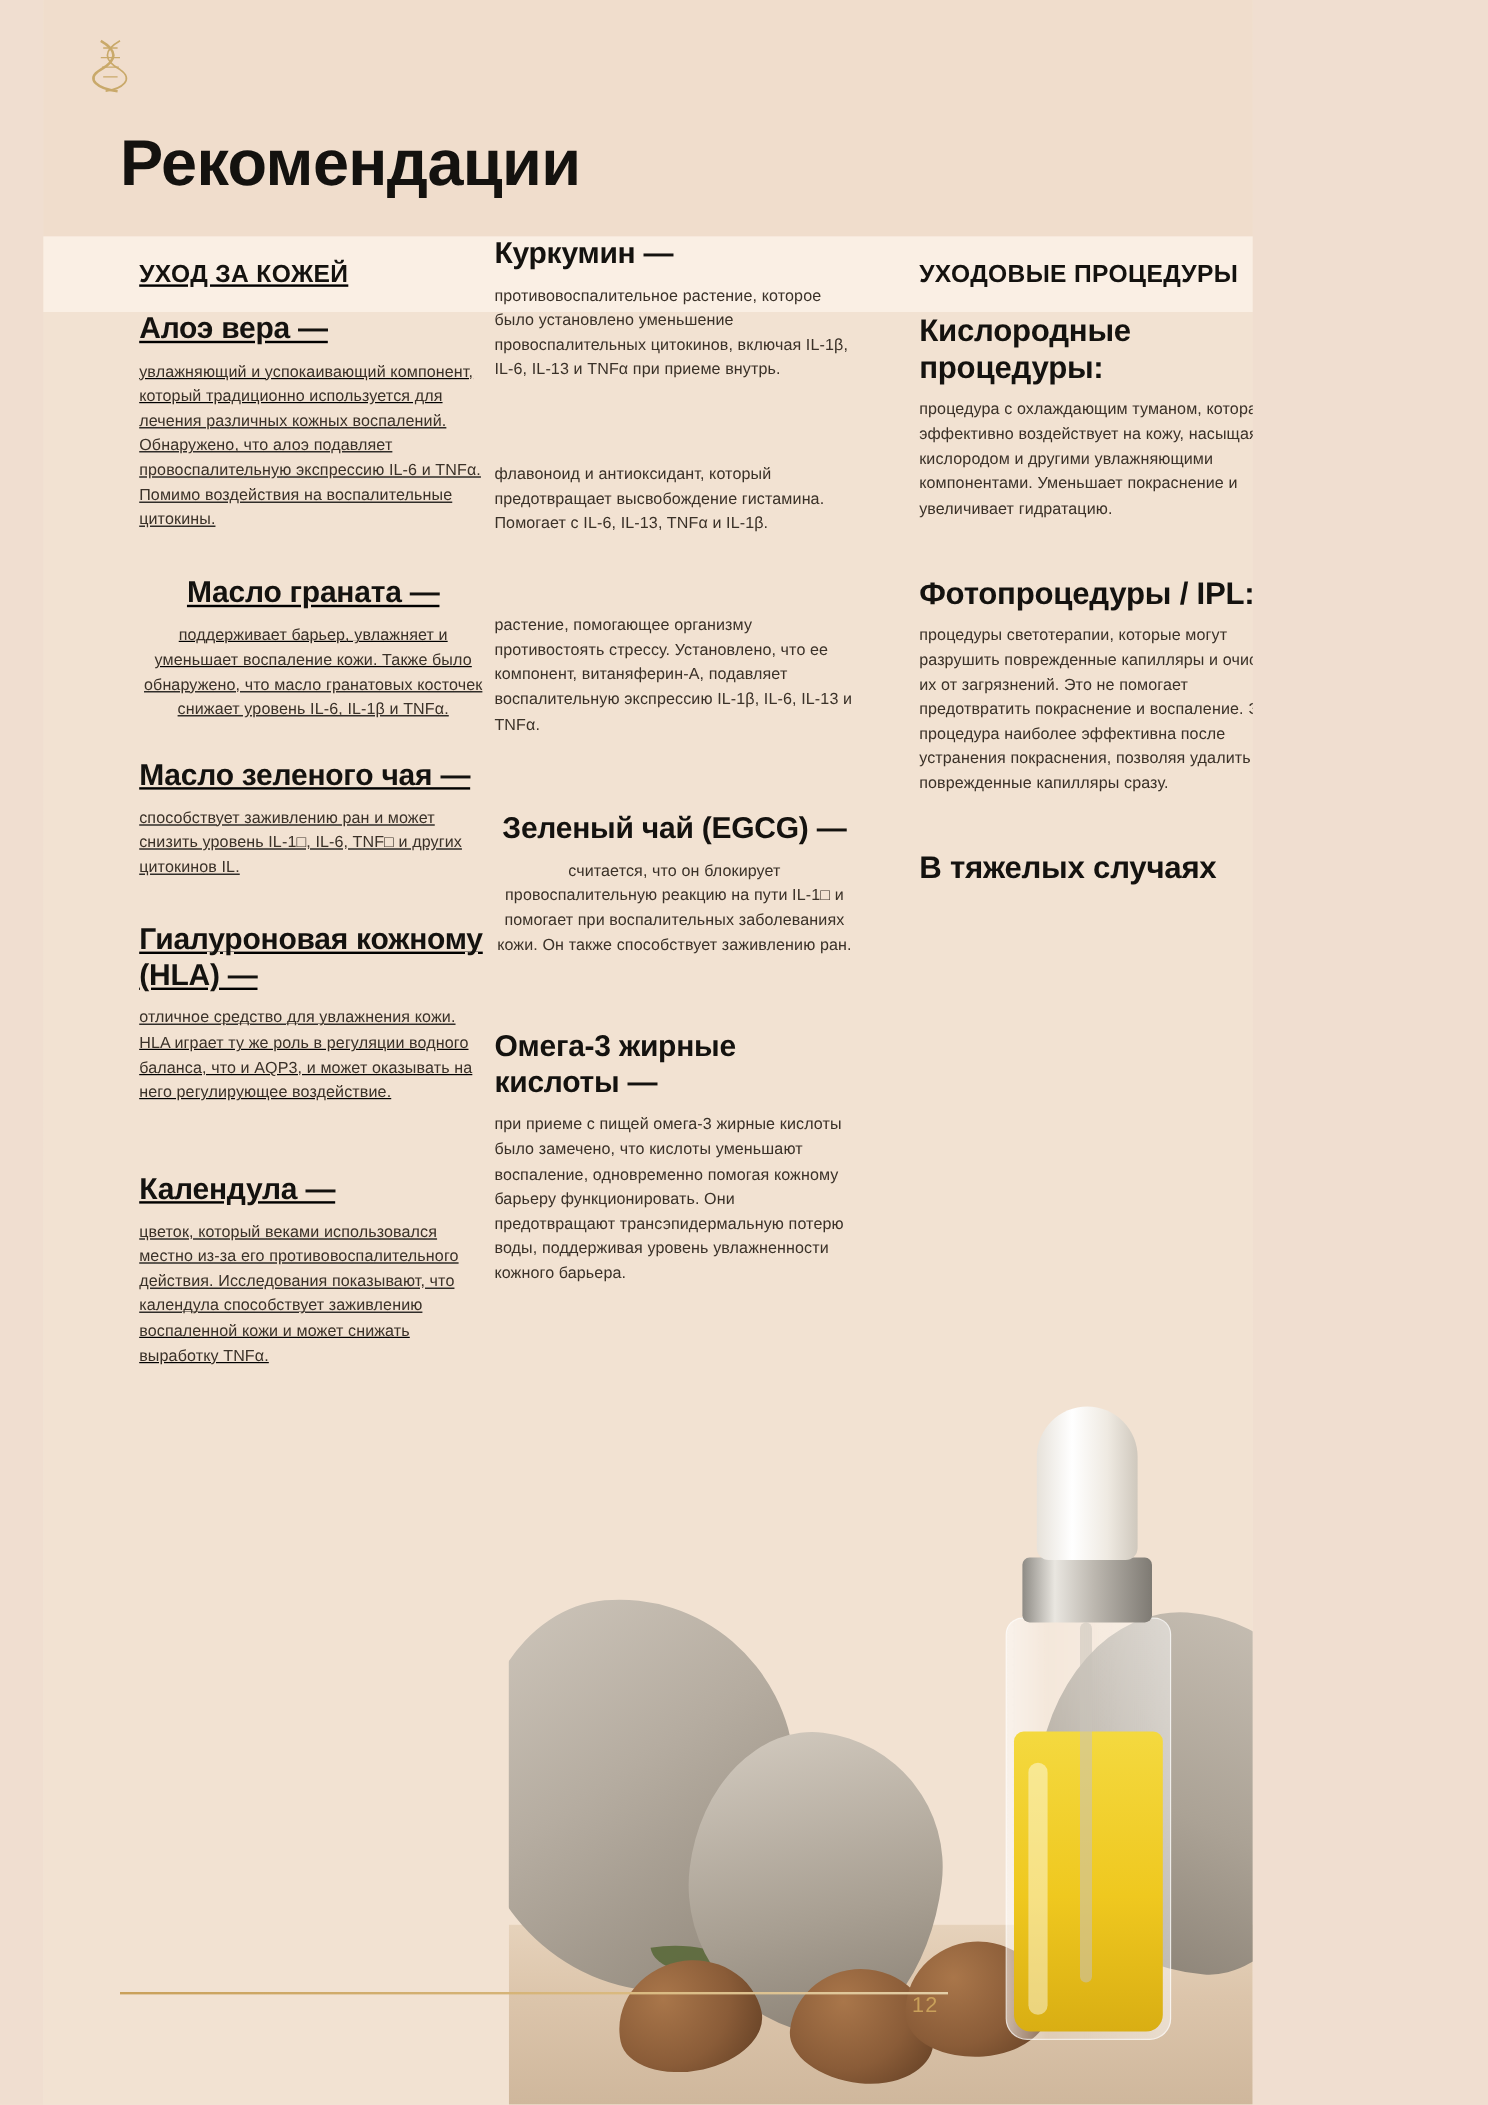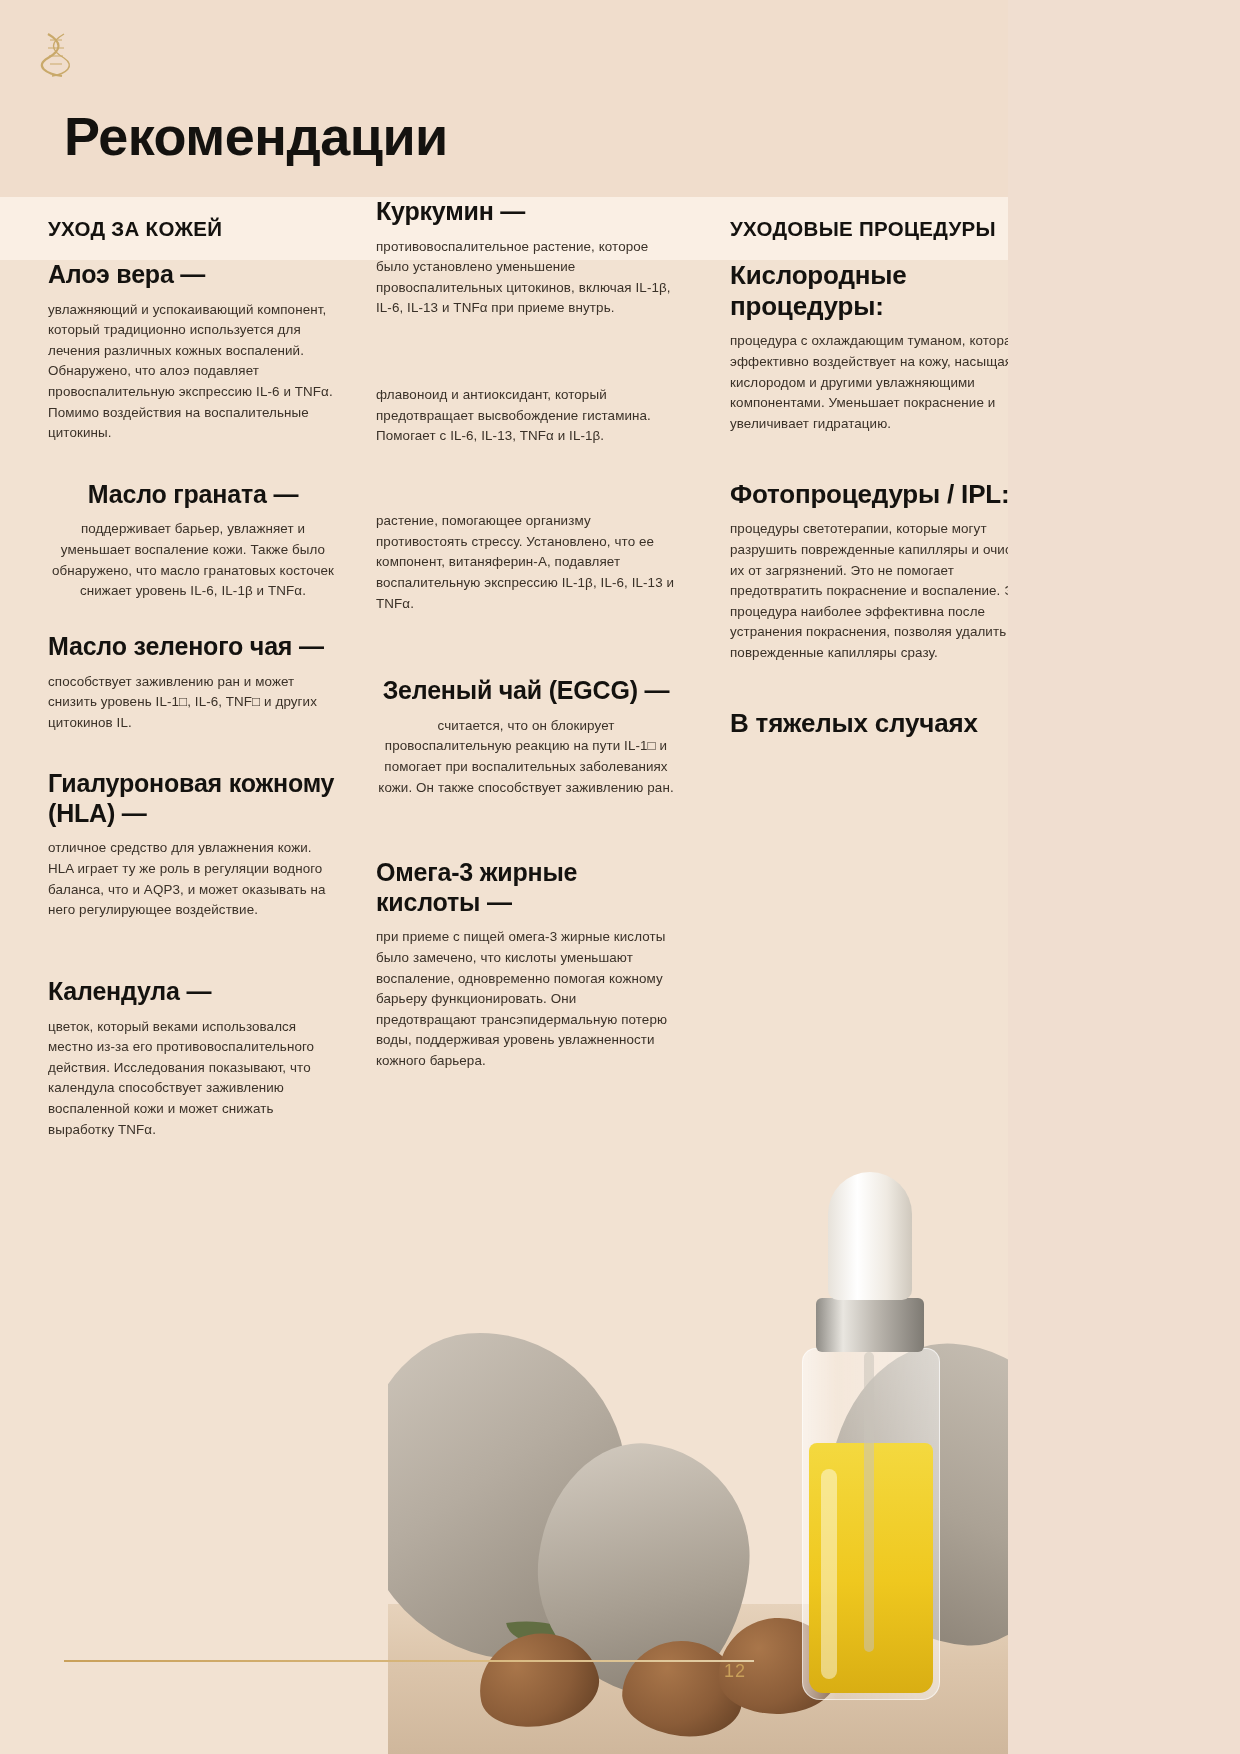--- a/index.html
+++ b/index.html
@@ -13,20 +13,21 @@
     position: relative;
     overflow: hidden;
   }
 
   .page {
     position: relative;
     width: 1008px;
     height: 1754px;
     background: linear-gradient(180deg, #f3e3d4 0%, #f2e1d2 10%, #f3e4d6 100%);
     overflow: hidden;
+    margin-left: 36px;
   }
 
   
   .top-band {
     position: absolute;
     top: 0; left: 0; right: 0;
     height: 197px;
     background: #f0ddcc;
   }
   .header-strip {
@@ -64,21 +65,21 @@
     position: absolute;
     top: 197px;
     left: 0;
     width: 1240px;
     height: 1330px;
   }
   .col {
     position: absolute;
     top: 0;
   }
-  .col-1 { left: 48px;  width: 290px; }
+  .col-1 { left: 80px;  width: 290px; text-decoration: underline; }
   .col-2 { left: 376px; width: 300px; }
   .col-3 { left: 730px; width: 310px; }
 
   .col-head {
     height: 63px;
     line-height: 63px;
     font-size: 20.5px;
     font-weight: bold;
     letter-spacing: 0.3px;
     color: #14120f;

